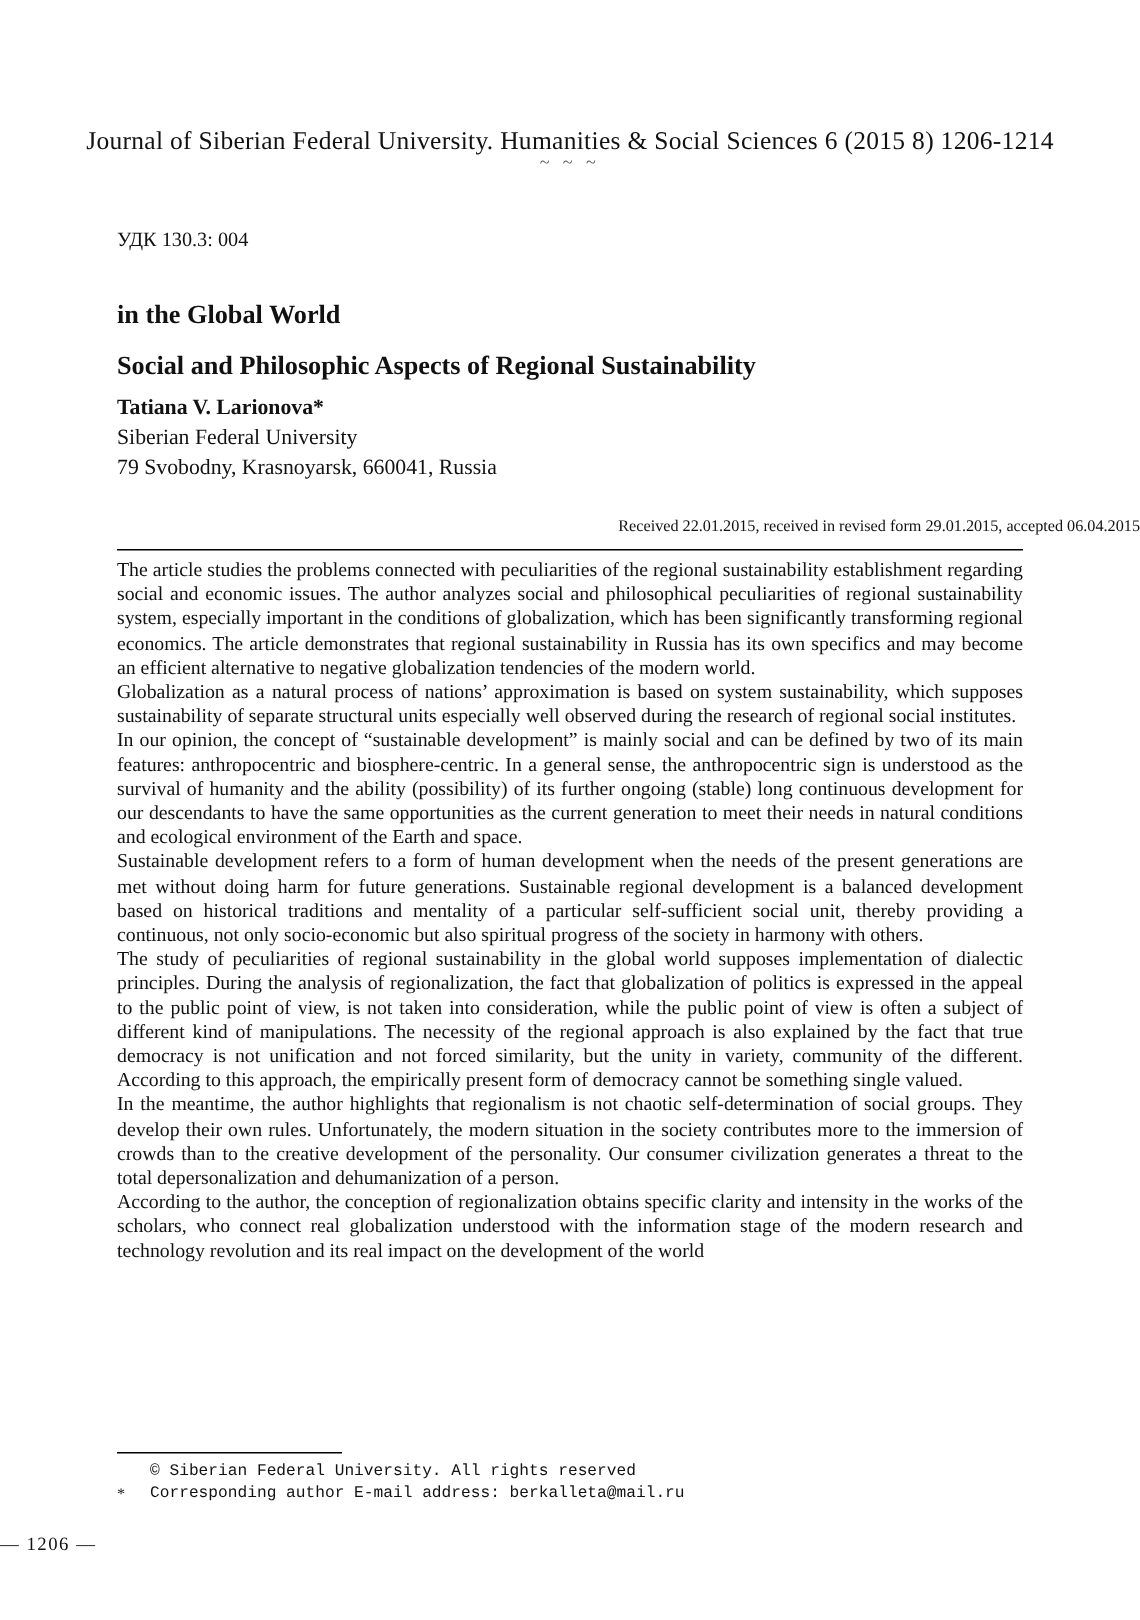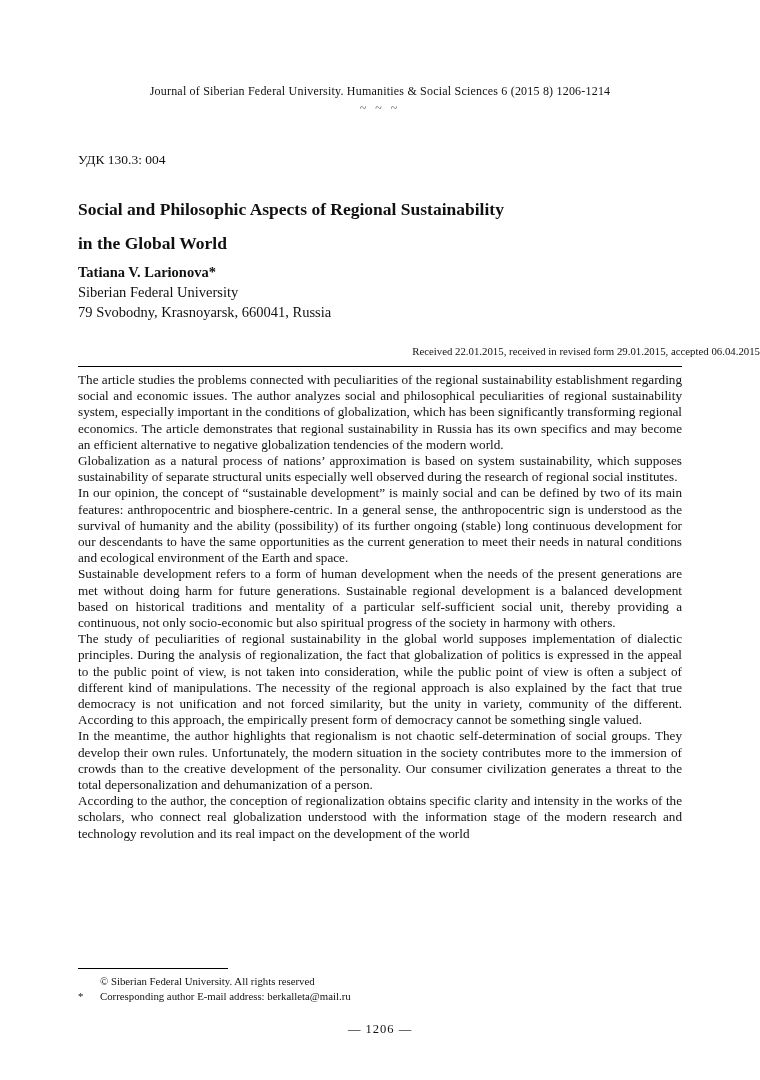--- a/index.html
+++ b/index.html
@@ -7,21 +7,21 @@
   body {
     width: 760px; height: 1080px;
     background: #ffffff;
     color: #111;
     font-family: "Liberation Serif", "DejaVu Serif", serif;
   }
   .page { position: relative; width: 760px; height: 1080px; overflow: hidden; background: #fff; }
 
   .running-head {
     position: absolute; top: 84px; left: 0; width: 100%;
-    text-align: center; font-size: 12px; letter-spacing: 0.2px;
+    text-align: center; font-size: 17px; letter-spacing: 0.2px;
   }
   .ornament {
     position: absolute; top: 101px; left: 0; width: 100%;
     text-align: center; font-size: 12px; letter-spacing: 3px; color: #555;
   }
   .udc {
     position: absolute; top: 152px; left: 78px;
     font-size: 13.5px;
   }
   .paper-title {
@@ -50,40 +50,40 @@
   }
   .abstract p { margin: 0; }
 
   .footer {
     position: absolute; top: 968px; left: 78px; right: 78px;
     font-size: 10.8px; line-height: 15px;
   }
   .footnote-rule { width: 150px; border-top: 1px solid #000; height: 0; margin-bottom: 5px; }
   .fn-row { display: flex; }
   .fn-marker { flex: 0 0 22px; width: 22px; }
-  .fn-text { flex: 1; }
+  .fn-text { flex: 1; font-family: Liberation Mono, monospace; }
 
   .pagenum {
     position: absolute; top: 1022px; left: 0; width: 100%;
-    text-align: center; font-size: 12.5px; letter-spacing: 1px;
+    text-align: left; font-size: 12.5px; letter-spacing: 1px;
   }
 </style>
 </head>
 <body>
 
 <div class="page">
 
   <div class="running-head">Journal of Siberian Federal University. Humanities &amp; Social Sciences 6 (2015 8) 1206-1214</div>
   <div class="ornament">~ ~ ~</div>
 
   <div class="udc">УДК 130.3: 004</div>
 
   <div class="paper-title">
+    <div>in the Global World</div>
     <div>Social and Philosophic Aspects of Regional Sustainability</div>
-    <div>in the Global World</div>
   </div>
 
   <div class="author-block">
     <div class="author-name">Tatiana V. Larionova*</div>
     <div class="affil">Siberian Federal University</div>
     <div class="affil">79 Svobodny, Krasnoyarsk, 660041, Russia</div>
   </div>
 
   <div class="dates">Received 22.01.2015, received in revised form 29.01.2015, accepted 06.04.2015</div>
 

